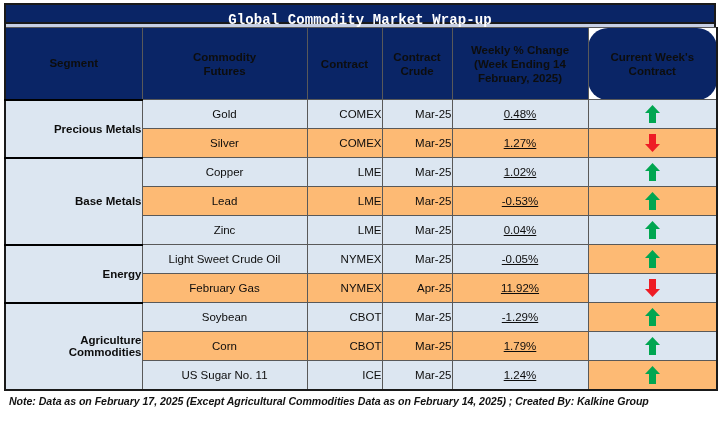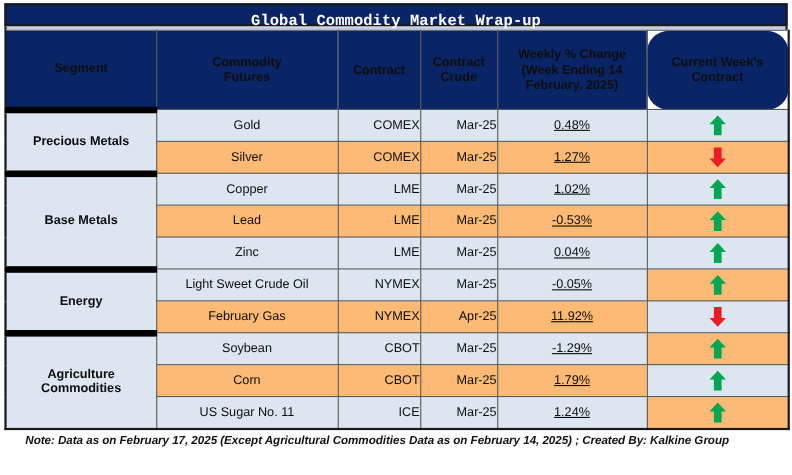--- a/index.html
+++ b/index.html
@@ -51,39 +51,39 @@
   col.c-exc{width:75px;}
   col.c-mon{width:70px;}
   col.c-chg{width:136px;}
   col.c-dir{width:129px;}
 
   td.seg{
     background:#dce6f1;font-weight:bold;font-size:12px;
     text-align:center;padding:0 6px;color:#0d0d0d;
     border-left:none;border-right:1px solid #595959;
   }
-  td.seg.grp-top{border-top:6px solid #000000;}
+  td.seg.grp-top{border-top:2px solid #000000;text-align:right;}
   td.fut{ text-align:center;padding-left:9px;font-size:12px;}
   td.exc,td.mon{text-align:right;font-size:12px;}
   td.chg{text-align:center;font-size:12px;text-decoration:underline;}
   td.dir{text-align:center;border-right:none;}
   tr.row{height:29px;}
   .sh{background:#dce6f1;}
   .wh{background:#fdba74;}
   
   td.gsep-top{border-top:2px solid #1a1a1a;}
   td.gsep-bot{border-bottom:2px solid #1a1a1a;}
 
   
   .arrow{display:inline-block;width:17px;height:20px;vertical-align:middle;}
   
   .note{
     margin-top:4px;padding-left:5px;
     font-size:10.6px;font-weight:bold;font-style:italic;
-    color:#111111;white-space:nowrap;letter-spacing:-.05px;margin-left:14px;
+    color:#111111;white-space:nowrap;letter-spacing:-.05px;
   }
 </style>
 </head>
 <body>
 
 <div class="sheet">
 
   <div class="title-bar">Global Commodity Market Wrap-up</div>
   <div class="title-rule"></div>
 

